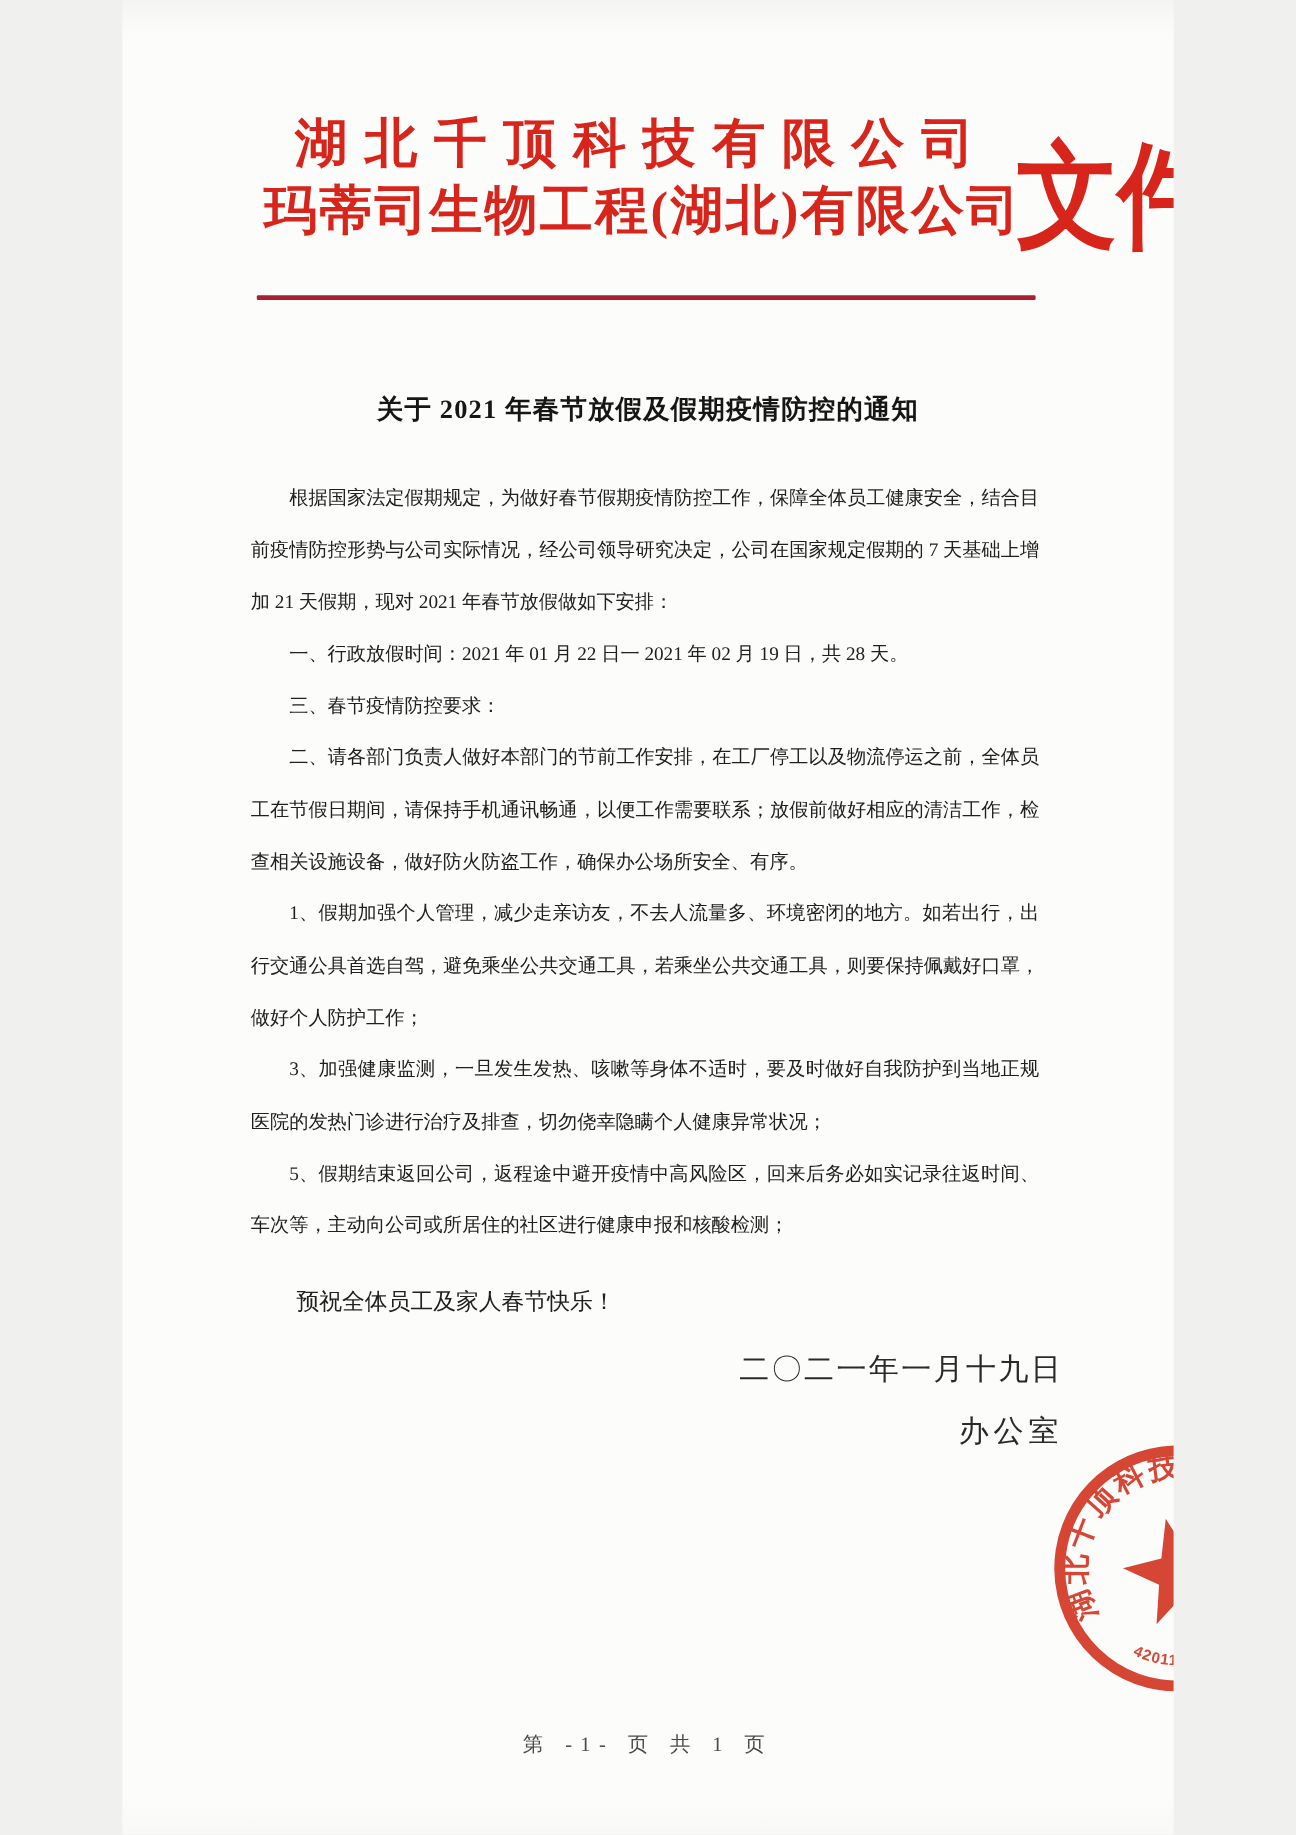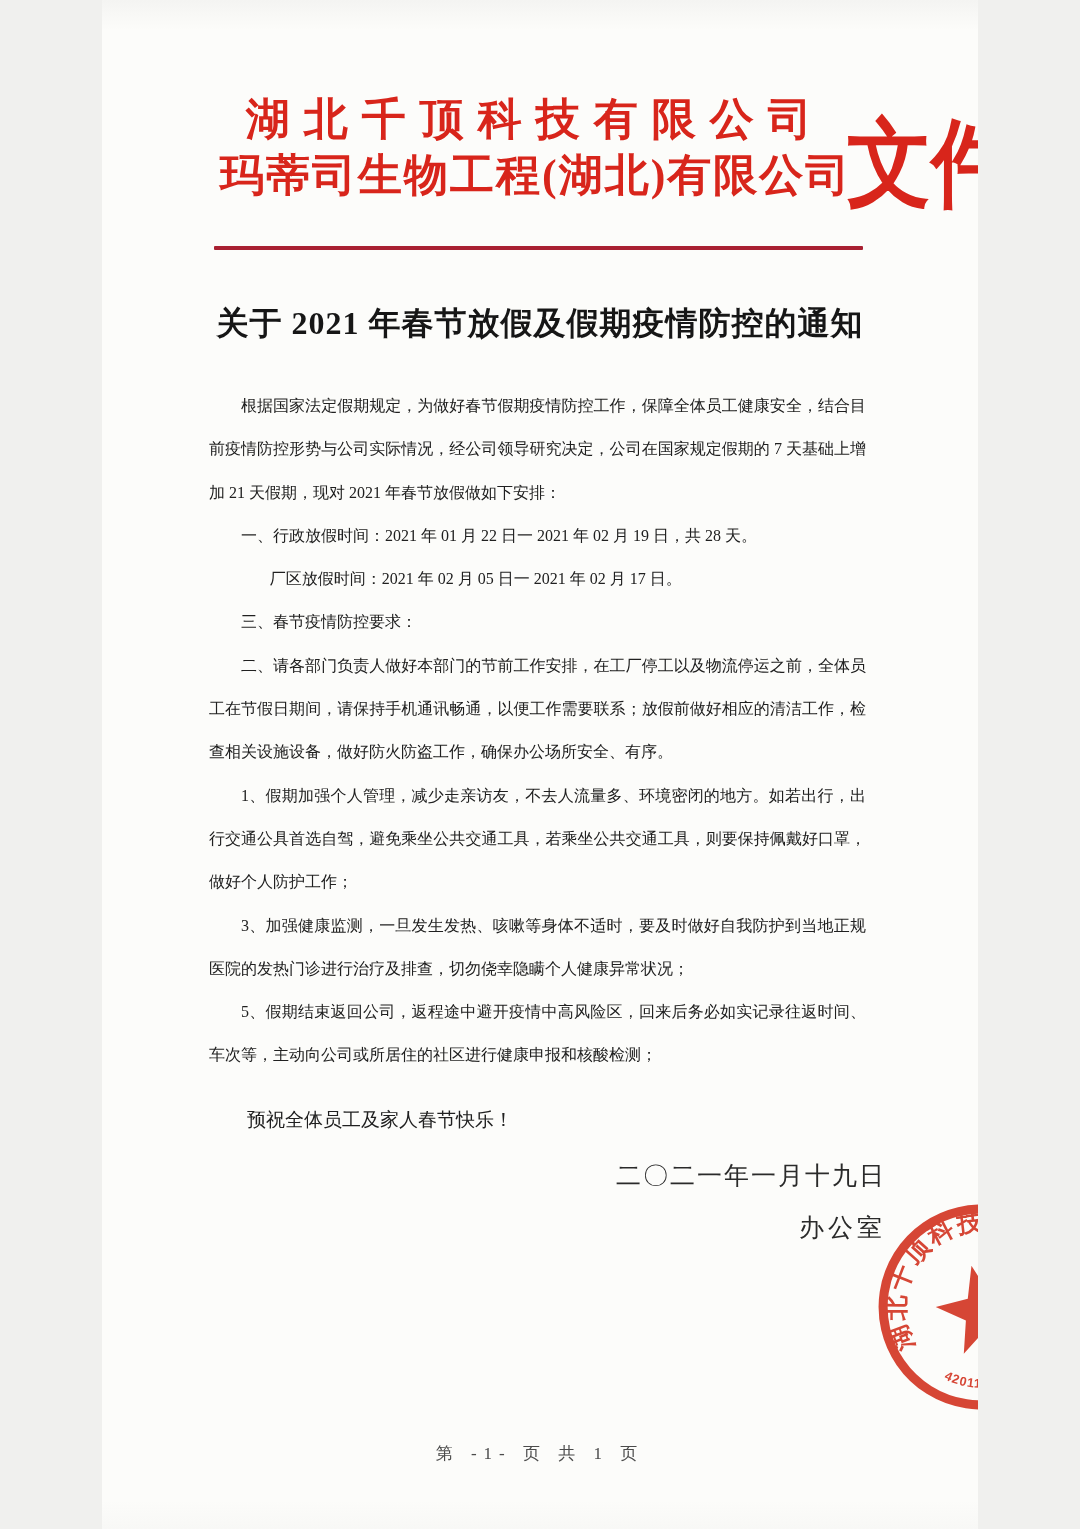--- a/index.html
+++ b/index.html
@@ -42,22 +42,22 @@
   .doc-number{
     text-align:center;margin-top:30px;
     font-size:28px;letter-spacing:3px;color:#222;
   }
   .header-rule{
     height:4px;background:var(--rule-red);
     margin:34px 115px 0 112px;border-radius:1px;
   }
   
   .doc-title{
-    margin-top:52px;text-align:center;
-    font-size:32px;font-weight:700;letter-spacing:1px;color:#161616;
+    margin-top:76px;text-align:center;
+    font-size:22px;font-weight:700;letter-spacing:1px;color:#161616;
   }
   .doc-body{
     margin:38px 112px 0 107px;
     font-size:16px;line-height:43.3px;
     text-align:justify;color:#202020;font-family:Liberation Serif, serif;
   }
   .para{margin:0;text-indent:2em;}
   .para-deep{text-indent:3.8em;}
   .closing{
     margin:21px 112px 0 107px;
@@ -96,21 +96,20 @@
   </div>
 
 
   <div class="header-rule"></div>
 
   <div class="doc-title">关于 2021 年春节放假及假期疫情防控的通知</div>
 
   <div class="doc-body">
       <p class="para">根据国家法定假期规定，为做好春节假期疫情防控工作，保障全体员工健康安全，结合目前疫情防控形势与公司实际情况，经公司领导研究决定，公司在国家规定假期的 7 天基础上增加 21 天假期，现对 2021 年春节放假做如下安排：</p>
       <p class="para">一、行政放假时间：2021 年 01 月 22 日一 2021 年 02 月 19 日，共 28 天。</p>
-      <p class="para para-deep">厂区放假时间：2021 年 02 月 05 日一 2021 年 02 月 17 日。</p>
       <p class="para">三、春节疫情防控要求：</p>
       <p class="para">二、请各部门负责人做好本部门的节前工作安排，在工厂停工以及物流停运之前，全体员工在节假日期间，请保持手机通讯畅通，以便工作需要联系；放假前做好相应的清洁工作，检查相关设施设备，做好防火防盗工作，确保办公场所安全、有序。</p>
       <p class="para">1、假期加强个人管理，减少走亲访友，不去人流量多、环境密闭的地方。如若出行，出行交通公具首选自驾，避免乘坐公共交通工具，若乘坐公共交通工具，则要保持佩戴好口罩，做好个人防护工作；</p>
       <p class="para">3、加强健康监测，一旦发生发热、咳嗽等身体不适时，要及时做好自我防护到当地正规医院的发热门诊进行治疗及排查，切勿侥幸隐瞒个人健康异常状况；</p>
       <p class="para">5、假期结束返回公司，返程途中避开疫情中高风险区，回来后务必如实记录往返时间、车次等，主动向公司或所居住的社区进行健康申报和核酸检测；</p>
     </div>
 
   <div class="closing">预祝全体员工及家人春节快乐！</div>
 
   <div class="signoff">

